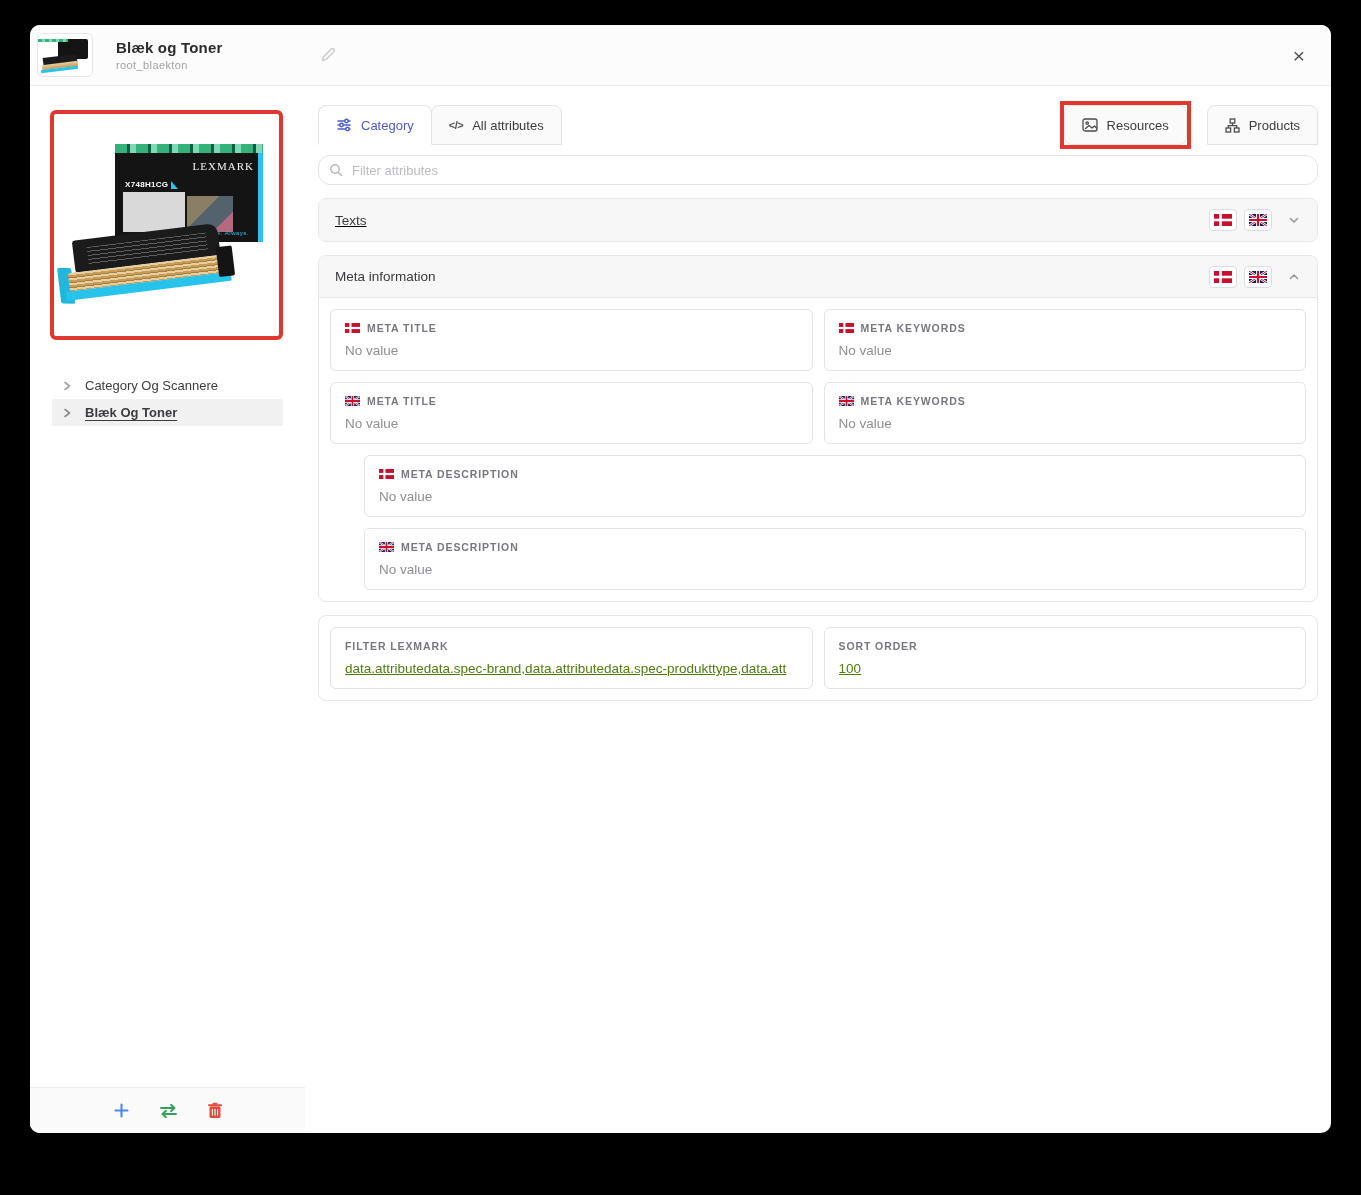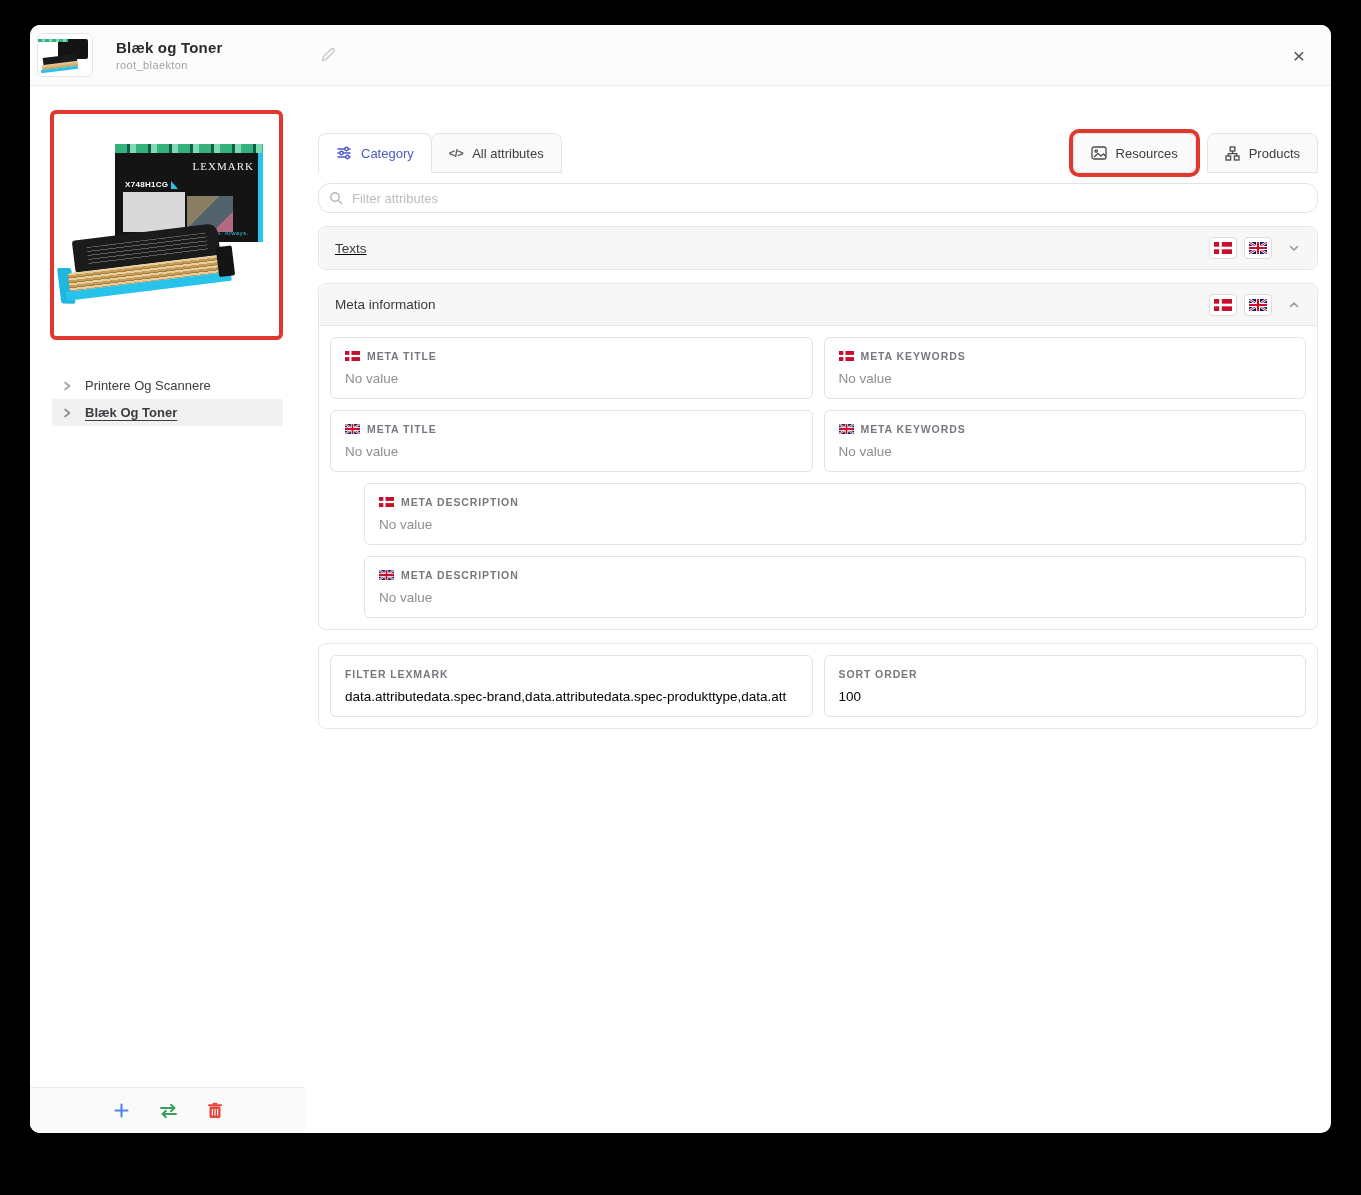--- a/index.html
+++ b/index.html
@@ -136,25 +136,25 @@
   
   .main { flex:1; padding:19px 13px 0 13px; display:flex; flex-direction:column; min-width:0; }
   .tabs-row { display:flex; align-items:flex-end; overflow:visible; }
   .tab {
     height:40px; display:flex; align-items:center; gap:9px;
     padding:0 17px; font-size:13px; color:#3c3c40;
     background:#fafafa; border:1px solid #e3e3e4;
     border-radius:8px 8px 0 0; cursor:pointer; white-space:nowrap;
   }
   .tab + .tab { margin-left:-1px; }
-  .tab.active { background:#fff; border-bottom-color:#fff; color:#4a5ac8; z-index:2;margin-top:28px; }
+  .tab.active { background:#fff; border-bottom-color:#fff; color:#4a5ac8; z-index:2; }
   .tabs-right { margin-left:auto; display:flex; align-items:center; }
   .annot-ring {
-    border:4px solid #e0372e; border-radius:10px;
-    display:flex; margin:-4px 1px -4px 0; padding:0;text-align:right;
+    border:4px solid #e0372e; border-radius:0;
+    display:flex; margin:-4px 10px -4px 0; padding:0;text-align:right;
   }
   .code-glyph { font-size:11px; color:#55555a; font-weight:700; letter-spacing:-.5px; }
 
   .filter-box {
     margin-top:10px; height:30px; flex:0 0 auto;
     border:1px solid #e3e3e4; border-radius:12px;
     display:flex; align-items:center; gap:9px; padding:0 10px; background:#fff;
   }
   .filter-box input {
     flex:1; border:none; outline:none; font-size:13px; color:#333;
@@ -188,21 +188,21 @@
   }
   .field-card.span2 { grid-column:1 / -1;margin-left:34px; }
   .field-label {
     display:flex; align-items:center; gap:7px;
     font-size:10.5px; font-weight:700; letter-spacing:.9px; color:#77777e;
   }
   .field-value {
     margin-top:9px; font-size:13.5px; color:#8e8e93;
     white-space:nowrap; overflow:hidden;
   }
-  .section.webshop .field-value { color:#000000; }
+  .section.webshop .field-value { color:#4d7c0f;text-decoration:underline; }
 
   svg { display:block; }
 </style>
 </head>
 <body>
 
 <svg width="0" height="0" style="position:absolute">
   <defs>
     <g id="flag-dk">
       <rect width="18" height="12" fill="#c8102e"></rect>
@@ -273,21 +273,21 @@
         </div>
       </div>
 
       <nav class="tree">
         <div class="tree-item">
           <span class="chev">
             <svg width="14" height="14" viewBox="0 0 14 14" fill="none" stroke="#a3a3a7" stroke-width="1.6" stroke-linecap="round" stroke-linejoin="round">
                 <polyline points="5,3.5 9.5,7 5,10.5"></polyline>
               </svg>
           </span>
-          <span class="label">Printere Og Scannere</span>
+          <span class="label">Category Og Scannere</span>
         </div>
         <div class="tree-item selected">
           <span class="chev">
             <svg width="14" height="14" viewBox="0 0 14 14" fill="none" stroke="#8c8c90" stroke-width="1.6" stroke-linecap="round" stroke-linejoin="round">
                 <polyline points="5,3.5 9.5,7 5,10.5"></polyline>
               </svg>
           </span>
           <span class="label">Blæk Og Toner</span>
         </div>
       </nav>

